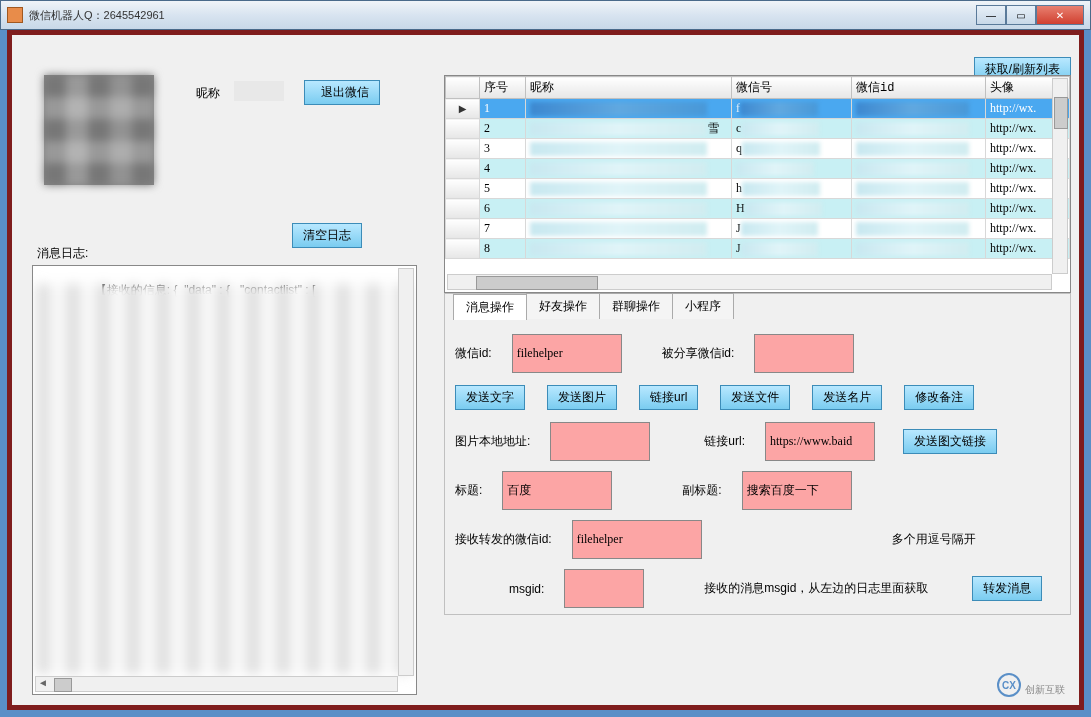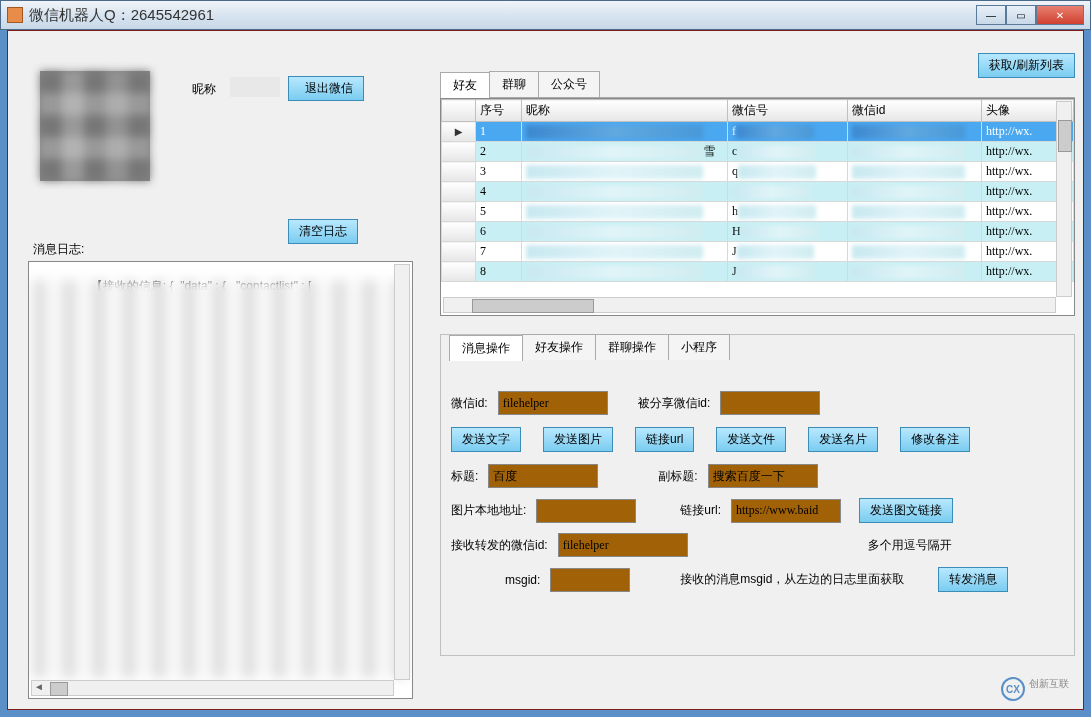--- a/index.html
+++ b/index.html
@@ -1,45 +1,45 @@
 <!DOCTYPE html>
 <html><head>
 <meta charset="utf-8">
 <style>
 * { box-sizing: border-box; margin: 0; padding: 0; font-family: "Microsoft YaHei", SimSun, Arial, sans-serif; }
 body { background: #5a8fc7; width: 1091px; height: 717px; overflow: hidden; position: relative; }
 
 
 .titlebar { height: 30px; background: linear-gradient(to bottom, #f0f4f8 0%, #d8e4f0 50%, #c8d8e8 100%); border: 1px solid #4a6a8a; display: flex; align-items: center; padding: 0 6px; gap: 6px; }
 .titlebar-icon { width: 16px; height: 16px; background: #e88c4a; border: 1px solid #a05820; }
-.titlebar-title { font-size: 15px; color: #333; }
+.titlebar-title { font-size: 11px; color: #333; }
 .titlebar-buttons { margin-left: auto; display: flex; }
 .titlebar-btn { width: 30px; height: 20px; border: 1px solid #5a7a9a; background: linear-gradient(to bottom, #e8f0f8, #c8d8e8); display: flex; align-items: center; justify-content: center; font-size: 10px; }
 .titlebar-btn.close { width: 48px; background: linear-gradient(to bottom, #e88070, #d04030); color: #fff; }
 
 
-.client { position: absolute; top: 30px; left: 7px; right: 7px; bottom: 7px; background: #f0f0f0; border: 1px solid #7f1d1d; }
+.client { position: absolute; top: 30px; left: 7px; right: 7px; bottom: 7px; background: #f0f0f0; border: 5px solid #7f1d1d; }
 
 
 .refresh-btn { position: absolute; top: 22px; right: 8px; }
 
 .panel-left { position: absolute; left: 12px; top: 40px; width: 405px; bottom: 10px; }
 .panel-right { position: absolute; left: 432px; top: 40px; right: 8px; bottom: 10px; }
 
 .avatar-box { width: 110px; height: 110px; position: absolute; left: 20px; top: 0; background: #888; }
 .avatar-box::before { content:""; position:absolute; inset:0; background:
   linear-gradient(90deg, rgba(255,255,255,0)0 20%, rgba(255,255,255,.25)20% 40%, rgba(255,255,255,0)40% 60%, rgba(255,255,255,.2)60% 80%, rgba(255,255,255,0)80%),
   repeating-linear-gradient(0deg, #777 0 22px, #999 22px 44px); filter: blur(4px); }
 
 .nick-label { position: absolute; left: 172px; top: 10px; font-size: 12px; }
 .nick-value { position: absolute; left: 210px; top: 6px; width: 50px; height: 20px; background: #e8e8e8; }
 
 .btn { background: linear-gradient(to bottom, #b8e8ff, #7accf0); border: 1px solid #3c8cb8; padding: 3px 10px; font-size: 12px; cursor: pointer; }
 
-.logout-btn { position: absolute; left: 268px; top: 5px; padding-left: 16px; }
+.logout-btn { position: absolute; left: 280px; top: 5px; padding-left: 16px; }
 .clearlog-btn { position: absolute; left: 268px; top: 148px; }
 
 .log-label { position: absolute; left: 13px; top: 170px; font-size: 12px; }
 .log-area { position: absolute; left: 8px; top: 190px; width: 385px; bottom: 0; border: 1px solid #888; background: #fff; overflow: hidden; }
 .log-content { font-family: SimSun, monospace; font-size: 12px; padding: 2px 4px; white-space: pre-wrap; word-break: break-all; height: 100%; overflow: hidden; position: relative; }
 .log-blur { position: absolute; top: 18px; left: 4px; right: 4px; bottom: 20px; filter: blur(6px); background:
   repeating-linear-gradient(90deg, #ddd 0 12px, #f8f8f8 12px 30px),
   repeating-linear-gradient(0deg, #eee 0 18px, #fff 18px 36px); }
 .log-scroll-h { position:absolute; left:2px; right:18px; bottom:2px; height:16px; background:#f0f0f0; border:1px solid #ccc; }
 .log-scroll-h::after{content:"";position:absolute;left:18px;top:1px;width:16px;height:12px;background:#ccc;border:1px solid #999;}
@@ -56,41 +56,41 @@
 .grid { width: 100%; border-collapse: collapse; font-size: 12px; table-layout: fixed; }
 .grid th { background: linear-gradient(to bottom, #fff, #e6e6e6); border: 1px solid #c0c0c0; padding: 2px 4px; text-align: left; font-weight: normal; height: 20px; }
 .grid td { border: 1px solid #d8d8d8; padding: 1px 4px; height: 20px; overflow: hidden; white-space: nowrap; font-family: SimSun; }
 .grid tr.sel td { background: #4aa8f0; color: #fff; }
 .grid tr.alt td { background: #c8f0f4; }
 .row-head { width: 34px; background: linear-gradient(to bottom,#fff,#e6e6e6) !important; text-align:center; }
 .row-head.sel::before { content:"▶"; color:#333; font-size:10px; }
 .col-seq { width: 46px; }
 .col-nick { width: 206px; }
 .col-wx { width: 120px; }
-.col-id { width: 134px; }
+.col-id { width: 134px; font-family: Liberation Mono, monospace; }
 .col-avatar { width: auto; }
 .cell-blur { display:inline-block; width:90%; height:14px; background:linear-gradient(90deg,#c8e8f0,#e0f4f8,#d0ecf0); filter:blur(2px); vertical-align:middle;}
 .cell-blur.dk{background:linear-gradient(90deg,#3c88d0,#60a8e0,#4898d8);}
 .grid-scroll-h { position:absolute; left:2px; right:18px; bottom:2px; height:16px; background:#f0f0f0; border:1px solid #ccc; }
 .grid-scroll-h::after{content:"";position:absolute;left:28px;top:1px;width:120px;height:12px;background:#ccc;border:1px solid #999;}
 .grid-scroll-v { position:absolute; right:2px; top:2px; width:16px; bottom:18px; background:#f0f0f0; border:1px solid #ccc; }
 .grid-scroll-v::after{content:"";position:absolute;top:18px;left:1px;width:12px;height:30px;background:#ccc;border:1px solid #999;}
 
 
-.lower-tabs-wrap { margin-top: 18px; border: 1px solid #c0c0c0; background: #f0f0f0; padding: 22px 10px 10px 10px; height: 322px; position: relative; }
+.lower-tabs-wrap { margin-top: 0; border: 1px solid #c0c0c0; background: #f0f0f0; padding: 6px 10px 10px 10px; height: 322px; position: relative; }
 .lower-tabs { display:flex; position:absolute; top:-1px; left:8px; }
 
-.form-row { display: flex; align-items: center; margin: 10px 0; font-size: 12px; gap: 10px; flex-wrap: wrap; }
+.form-row { display: flex; align-items: center; margin: 10px 0; font-size: 12px; gap: 20px; flex-wrap: wrap; }
 .form-row label { white-space: nowrap; }
-.text-input { border: 1px solid #888; background: #a16207; font-family: SimSun; font-size: 12px; padding: 2px 4px; height: 24px; }
+.text-input { border: 1px solid #888; background: #fca5a5; font-family: SimSun; font-size: 12px; padding: 2px 4px; height: 39px; }
 .textarea { border: 1px solid #888; background: #fff; font-family: SimSun; font-size: 12px; padding: 4px; width: 480px; height: 52px; resize:none; }
 
 .btn-row { display: flex; gap: 22px; margin: 12px 0; }
 
-.watermark { position: absolute; right: 14px; bottom: 8px; font-size: 10px; color: #888; display:flex; align-items:flex-start; gap:4px; }
+.watermark { position: absolute; right: 14px; bottom: 8px; font-size: 10px; color: #888; display:flex; align-items:flex-end; gap:4px; }
 .watermark-logo { width:24px; height:24px; border:2px solid #5a8fc7; border-radius:50%; display:flex; align-items:center; justify-content:center; font-size:10px; color:#5a8fc7; font-weight:bold;}
 
 .lower-content { padding-top: 24px; }
 </style>
 </head>
 <body>
 
 <div class="titlebar">
   <div class="titlebar-icon"></div>
   <div class="titlebar-title">微信机器人Q：2645542961</div>
@@ -116,25 +116,20 @@
       <div class="log-content">
         <span>【接收的信息: {  "data" : {   "contactlist" : [</span>
         <div class="log-blur"></div>
       </div>
       <div class="log-scroll-h"></div>
       <div class="log-scroll-v"></div>
     </div>
   </div>
 
   <div class="panel-right">
-    <div class="tabs">
-      <div class="tab active">好友</div>
-      <div class="tab">群聊</div>
-      <div class="tab">公众号</div>
-    </div>
     <div class="grid-wrap">
       <table class="grid">
         <thead>
           <tr>
             <th class="row-head"></th>
             <th class="col-seq">序号</th>
             <th class="col-nick">昵称</th>
             <th class="col-wx">微信号</th>
             <th class="col-id">微信id</th>
             <th class="col-avatar">头像</th>
@@ -231,35 +226,35 @@
         <div class="btn-row">
           <button class="btn">发送文字</button>
           <button class="btn">发送图片</button>
           <button class="btn">链接url</button>
           <button class="btn">发送文件</button>
           <button class="btn">发送名片</button>
           <button class="btn">修改备注</button>
         </div>
 
         <div class="form-row">
-          <label>标题:</label>
-          <input class="text-input" style="width: 110px;" value="百度">
-          <label style="margin-left:50px">副标题:</label>
-          <input class="text-input" style="width: 110px;" value="搜索百度一下">
-        </div>
-
-        <div class="form-row">
           <label>图片本地地址:</label>
           <input class="text-input" style="width: 100px;">
           <label style="margin-left:34px">链接url:</label>
           <input class="text-input" style="width: 110px;" value="https://www.baid">
           <button class="btn" style="margin-left:8px">发送图文链接</button>
         </div>
 
         <div class="form-row">
+          <label>标题:</label>
+          <input class="text-input" style="width: 110px;" value="百度">
+          <label style="margin-left:50px">副标题:</label>
+          <input class="text-input" style="width: 110px;" value="搜索百度一下">
+        </div>
+
+        <div class="form-row">
           <label>接收转发的微信id:</label>
           <input class="text-input" style="width: 130px;" value="filehelper">
           <span style="margin-left:170px">多个用逗号隔开</span>
         </div>
 
         <div class="form-row">
           <label style="margin-left:54px">msgid:</label>
           <input class="text-input" style="width: 80px;">
           <span style="margin-left:40px">接收的消息msgid，从左边的日志里面获取</span>
           <button class="btn" style="margin-left:24px">转发消息</button>

